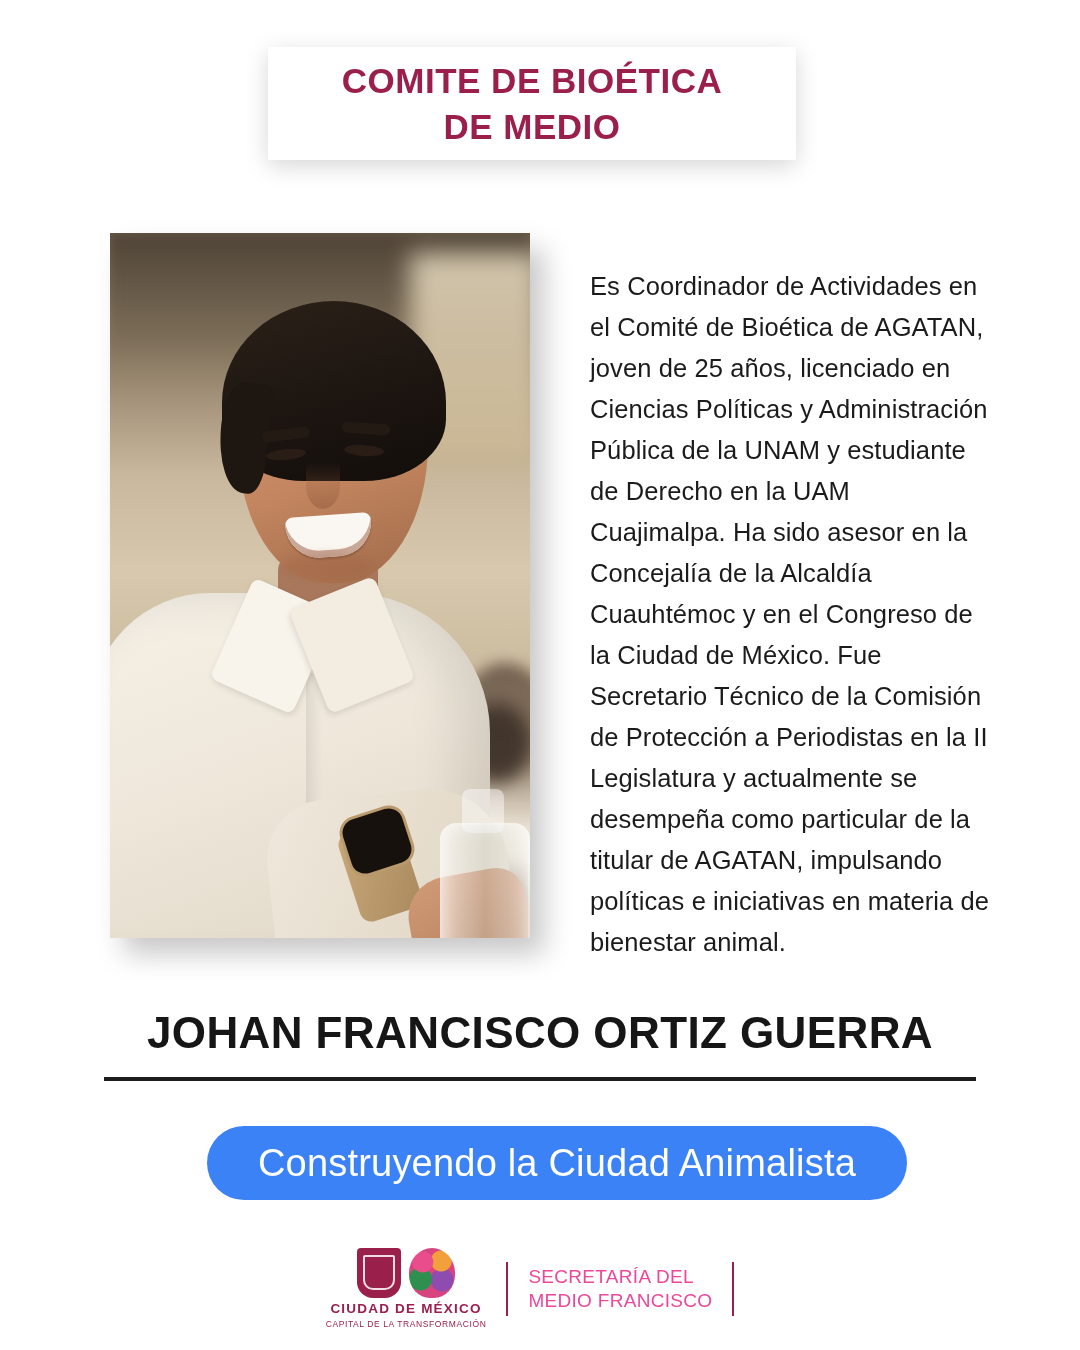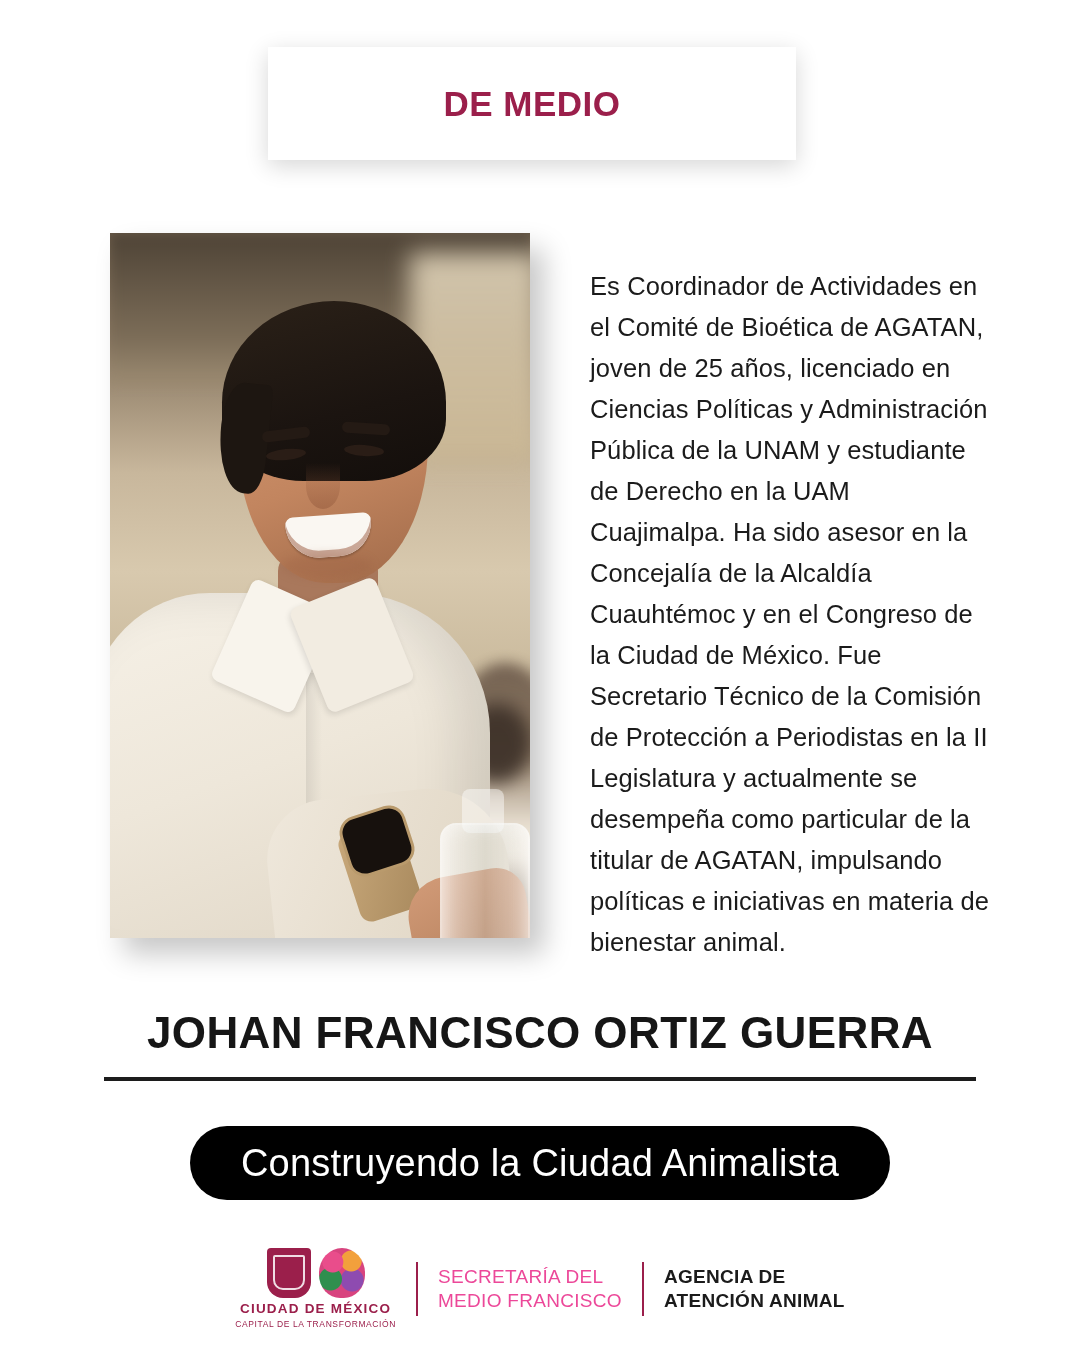--- a/index.html
+++ b/index.html
@@ -299,25 +299,25 @@
     left: 104px;
     top: 1077px;
     width: 872px;
     height: 4px;
     background: #1c1c1c;
   }
 
   
   .pill {
     position: absolute;
-    left: 190px;
+    left: 207px;
     top: 1126px;
     width: 700px;
     height: 74px;
-    background: #000000;
+    background: #3b82f6;
     border-radius: 40px;
     display: flex;
     align-items: center;
     justify-content: center;
   }
   .pill-text {
     color: #ffffff;
     font-size: 38px;
     letter-spacing: 0.2px;
   }
@@ -400,20 +400,21 @@
     color: #1b1b1b;
     letter-spacing: 0.3px;
   }
 </style>
 </head>
 <body>
 
 <div class="page">
 
   <div class="header-card">
+    <div class="header-line">COMITE DE BIOÉTICA</div>
     <div class="header-line">DE MEDIO</div>
   </div>
 
   <div class="photo-frame">
     <div class="photo-canvas">
       <div class="bg-wall"></div>
       <div class="bg-blur-strip"></div>
       <div class="bg-window"></div>
       <div class="bg-person-right"></div>
       <div class="bg-person-right2"></div>
@@ -465,19 +466,15 @@
 
     <div class="vdiv"></div>
 
     <div>
       <div class="sedema">SECRETARÍA DEL</div>
       <div class="sedema">MEDIO FRANCISCO</div>
     </div>
 
     <div class="vdiv"></div>
 
-    <div>
-      <div class="agencia">AGENCIA DE</div>
-      <div class="agencia">ATENCIÓN ANIMAL</div>
-    </div>
   </div>
 
 </div>
 
 </body></html>

